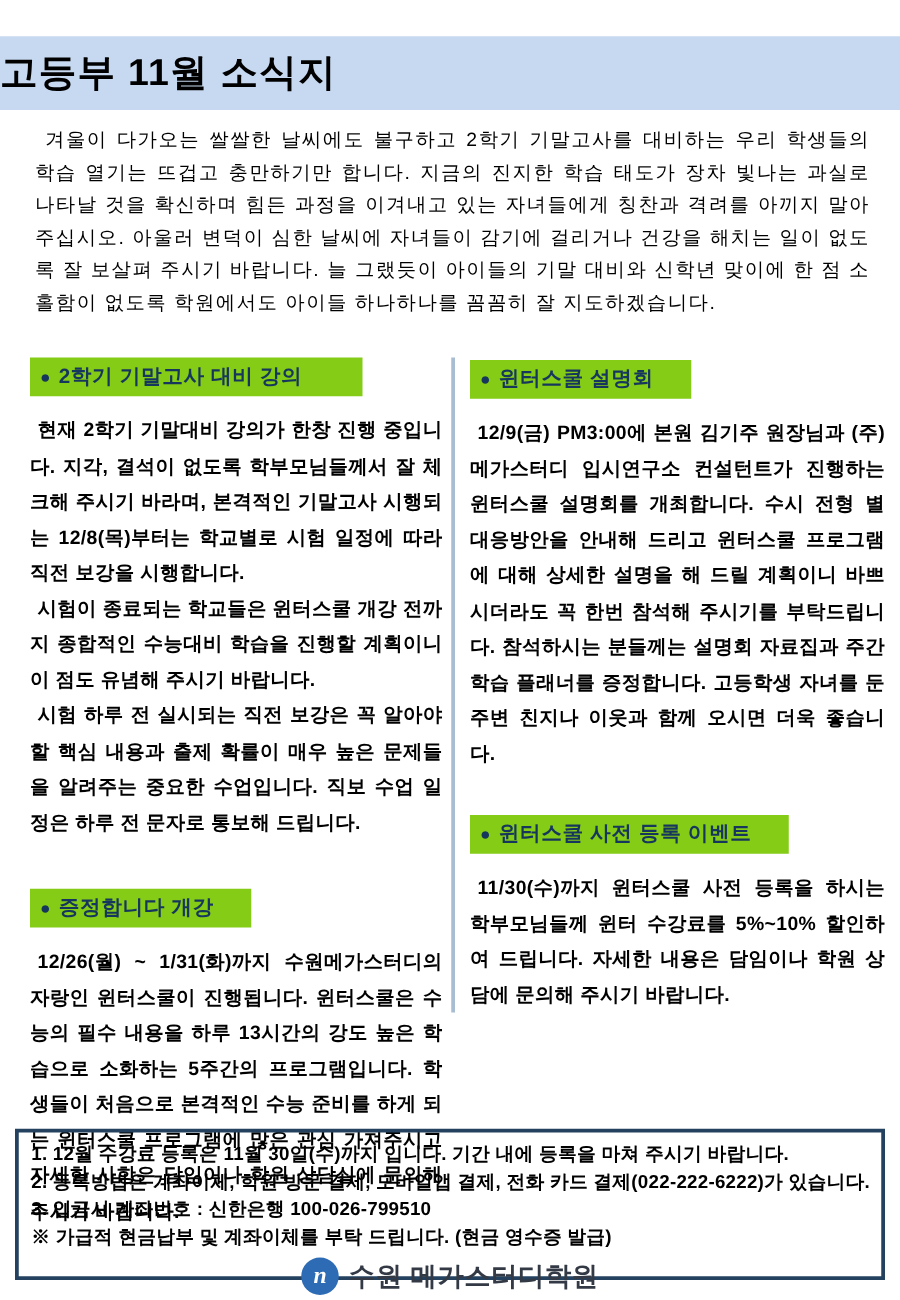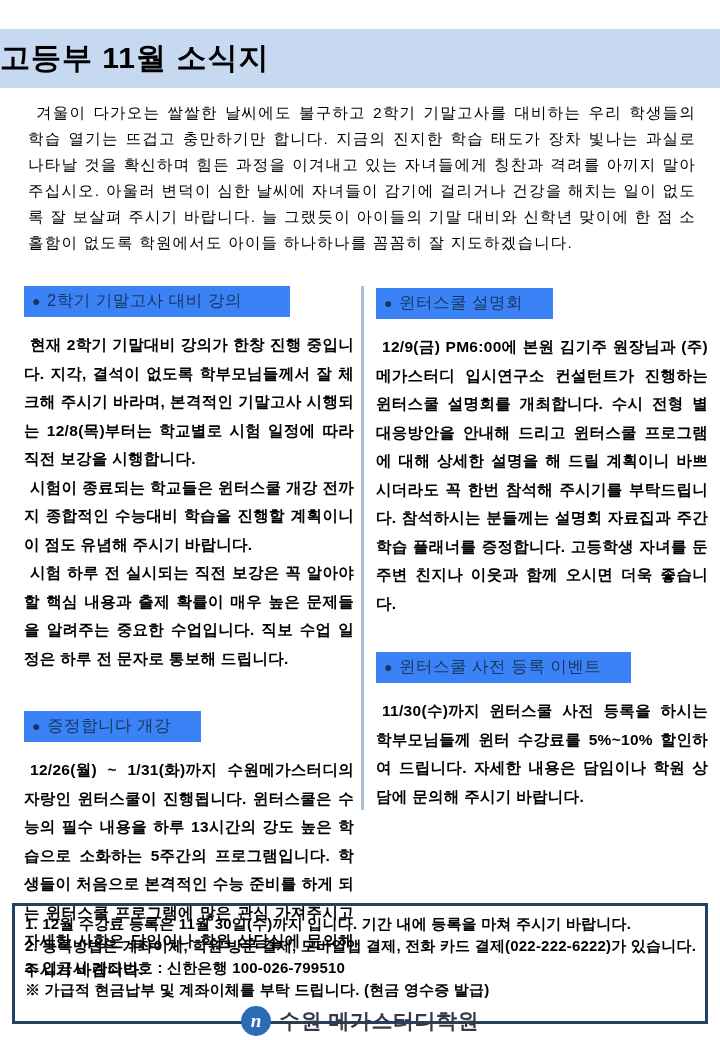--- a/index.html
+++ b/index.html
@@ -39,22 +39,22 @@
   }
   .col-left  { position: absolute; left: 0; top: 0; width: 330px; }
   .col-right { position: absolute; left: 352px; top: 2px; right: 0; }
   .v-divider {
     position: absolute; left: 337px; top: 0; width: 3px; height: 524px;
     background: #a9bdd2;
   }
 
   .section-header {
     display: inline-block;
-    background: #3b82f6; color: #17365d;
-    font-weight: normal; font-size: 16.5px;
+    background: #84cc16; color: #17365d;
+    font-weight: bold; font-size: 16.5px;
     padding: 4px 30px 5px 8px;
     letter-spacing: 0.5px;
     white-space: nowrap;
   }
   .section-header .bullet { margin-right: 6px; font-size: 14px; }
   .section-header.wide { padding-right: 48px; }
 
   .section-body {
     margin-top: 14px;
     font-size: 15.5px; font-weight: bold;
@@ -130,21 +130,21 @@
       </div>
 
     </div>
 
     <div class="col-right">
 
       <div class="section-header">
         <span class="bullet">●</span><span>윈터스쿨 설명회</span>
       </div>
       <div class="section-body">
-        <p>12/9(금) PM6:00에 본원 김기주 원장님과 (주)메가스터디 입시연구소 컨설턴트가 진행하는 윈터스쿨 설명회를 개최합니다.  수시 전형 별 대응방안을 안내해 드리고 윈터스쿨 프로그램에 대해 상세한 설명을 해 드릴 계획이니 바쁘시더라도 꼭 한번 참석해 주시기를 부탁드립니다.  참석하시는 분들께는 설명회 자료집과 주간학습 플래너를 증정합니다.  고등학생 자녀를 둔 주변 친지나 이웃과 함께 오시면 더욱 좋습니다.</p>
+        <p>12/9(금) PM3:00에 본원 김기주 원장님과 (주)메가스터디 입시연구소 컨설턴트가 진행하는 윈터스쿨 설명회를 개최합니다.  수시 전형 별 대응방안을 안내해 드리고 윈터스쿨 프로그램에 대해 상세한 설명을 해 드릴 계획이니 바쁘시더라도 꼭 한번 참석해 주시기를 부탁드립니다.  참석하시는 분들께는 설명회 자료집과 주간학습 플래너를 증정합니다.  고등학생 자녀를 둔 주변 친지나 이웃과 함께 오시면 더욱 좋습니다.</p>
       </div>
 
       <div class="section-gap-right"></div>
 
       <div class="section-header">
         <span class="bullet">●</span><span>윈터스쿨 사전 등록 이벤트</span>
       </div>
       <div class="section-body">
         <p>11/30(수)까지 윈터스쿨 사전 등록을 하시는 학부모님들께 윈터 수강료를 5%~10% 할인하여 드립니다. 자세한 내용은 담임이나 학원 상담에 문의해 주시기 바랍니다.</p>
       </div>

